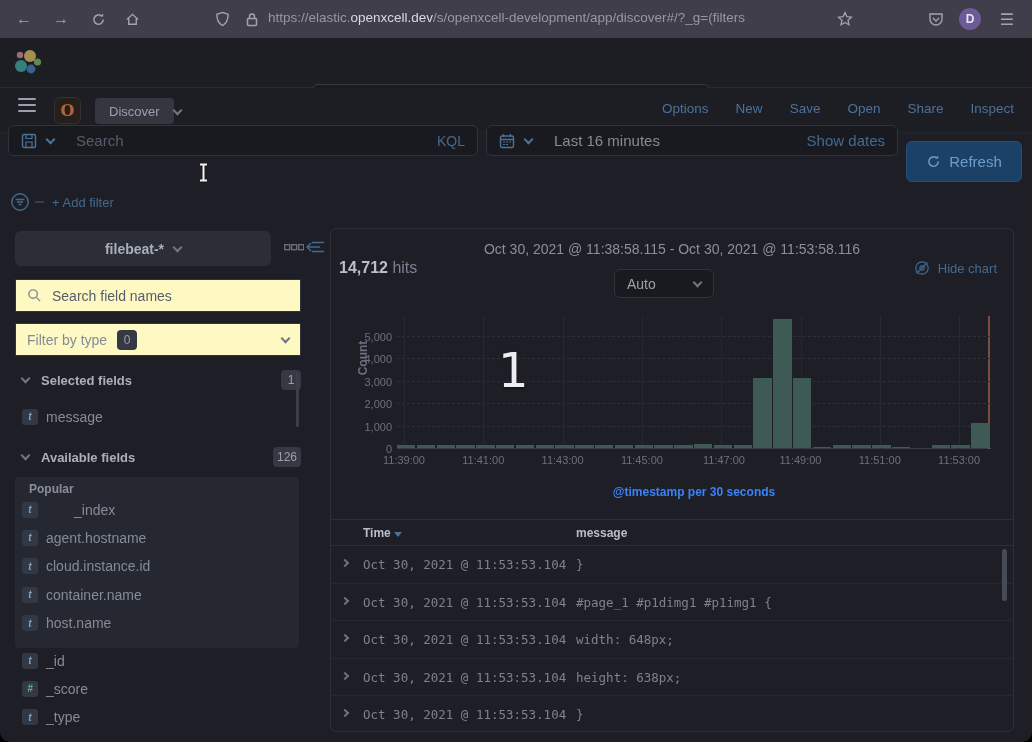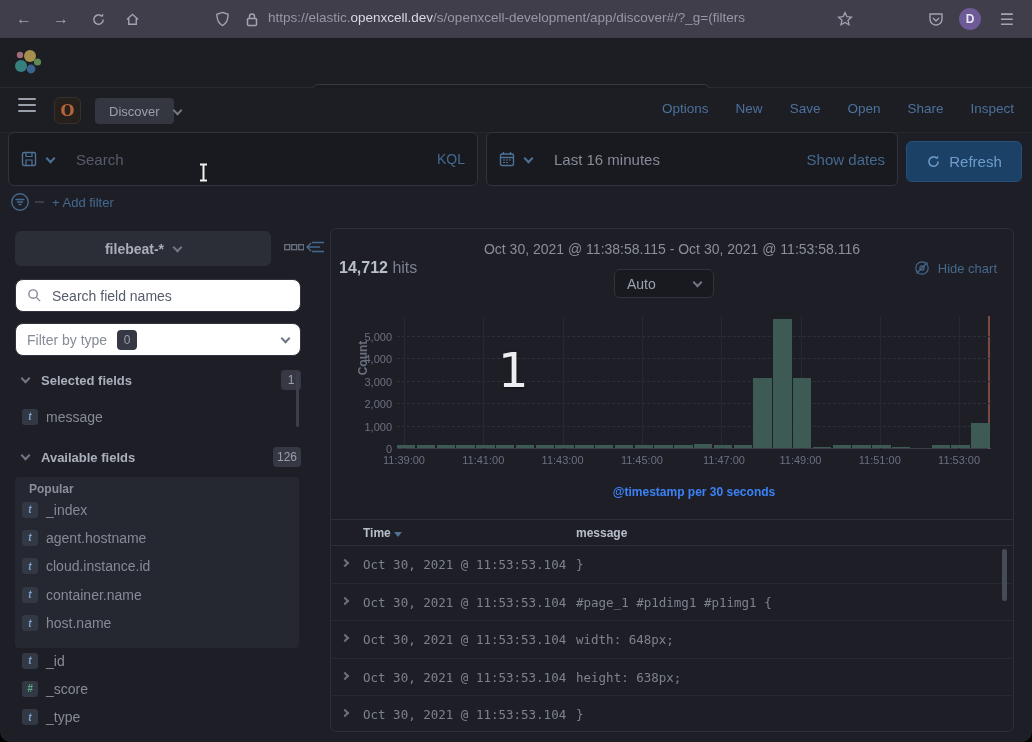--- a/index.html
+++ b/index.html
@@ -45,41 +45,41 @@
                   font-family:"DejaVu Serif",serif; font-weight:bold; font-size:16px;
                   display:flex; align-items:center; justify-content:center; }
   .crumb-btn { position:absolute; left:95px; top:98px; height:26px; padding:0 14px; background:#343640;
                border-radius:4px; color:#9ba1ac; font-size:13px; display:flex; align-items:center; }
   .chev { display:inline-block; width:7px; height:7px; border-right:2px solid #707684;
           border-bottom:2px solid #707684; transform:rotate(45deg); }
   .nav-actions { position:absolute; right:18px; top:101px; display:flex; gap:27px; }
   .nav-link { color:#4c719c; font-size:13.5px; cursor:pointer; }
 
   
-  .qbox { position:absolute; top:132px; height:54px; background:#191a20; border:1px solid #30333d;
+  .qbox { position:absolute; top:125px; height:31px; background:#191a20; border:1px solid #30333d;
           border-radius:6px; display:flex; align-items:center; }
   .q-search { left:8px; width:470px; padding:0 12px; }
   .q-date { left:486px; width:412px; padding:0 12px; }
   .q-ph { color:#575c6a; font-size:15px; }
   .q-val { color:#858b97; font-size:15px; }
   .q-kql { margin-left:auto; color:#44698f; font-size:14px; }
   .link-blue { color:#44698f; }
   .refresh-btn { position:absolute; left:906px; top:141px; width:116px; height:41px; background:#1b4166;
                  border:1px solid #24507a; border-radius:6px; display:flex; gap:8px; align-items:center;
                  justify-content:center; color:#6f9dcb; font-size:15px; }
   .filter-row-icon { position:absolute; left:10px; top:192px; }
   .add-filter { position:absolute; left:52px; top:195px; font-size:13px; color:#44698f; }
   .dash { position:absolute; left:35px; top:201px; width:9px; height:2px; background:#3a3d47; }
 
   
   .idx-btn { position:absolute; left:15px; top:231px; width:256px; height:35px; background:#2c2e37;
              border-radius:6px; display:flex; align-items:center; justify-content:center; gap:10px;
              color:#a9afba; font-weight:bold; font-size:14px; }
-  .side-input { position:absolute; left:15px; width:286px; height:33px; background:#ffffff;
-                border:1px solid #30333d; border-radius:8px; display:flex; align-items:center; padding:0 11px; }
+  .side-input { position:absolute; left:15px; width:286px; height:33px; background:#fef9c3;
+                border:1px solid #30333d; border-radius:0; display:flex; align-items:center; padding:0 11px; }
   .sec-head { position:absolute; left:15px; width:286px; height:22px; display:flex; align-items:center; gap:12px; }
   .sec-label { font-size:13px; font-weight:bold; color:#aab0bb; }
   .cnt-badge { margin-left:auto; min-width:20px; height:20px; padding:0 4px; background:#363943; border-radius:4px;
                color:#9ba1ac; font-size:12px; display:flex; align-items:center; justify-content:center; }
   .field-item { position:absolute; left:15px; width:280px; height:27px; display:flex; align-items:center; gap:8px;
                 padding-left:7px; }
   .fbadge { width:16px; height:16px; border-radius:3px; background:#333845; color:#7ca0c8; font-size:10px;
             display:flex; align-items:center; justify-content:center; font-style:italic; font-weight:bold; flex:none; }
   .fbadge.num { color:#5aa98b; }
   .fname { font-size:14px; color:#858b97; white-space:nowrap; }
@@ -317,21 +317,21 @@
     <span class="chev" style="transform:rotate(45deg); margin:0 0 3px 7px"></span>
     <span class="sec-label">Available fields</span>
     <span class="cnt-badge">126</span>
   </div>
 
   <div class="popular-panel"></div>
   <div class="popular-title">Popular</div>
   <div id="popular-list">
       <div class="field-item" style="top: 496px;">
         <div class="fbadge">t</div>
-        <div class="fname" style="position: static;">_index</div>
+        <div class="fname" style="position: static; margin-left: 28px;">_index</div>
       </div>
       <div class="field-item" style="top: 524.4px;">
         <div class="fbadge">t</div>
         <div class="fname" style="position: static;">agent.hostname</div>
       </div>
       <div class="field-item" style="top: 552.8px;">
         <div class="fbadge">t</div>
         <div class="fname" style="position: static;">cloud.instance.id</div>
       </div>
       <div class="field-item" style="top: 581.2px;">

